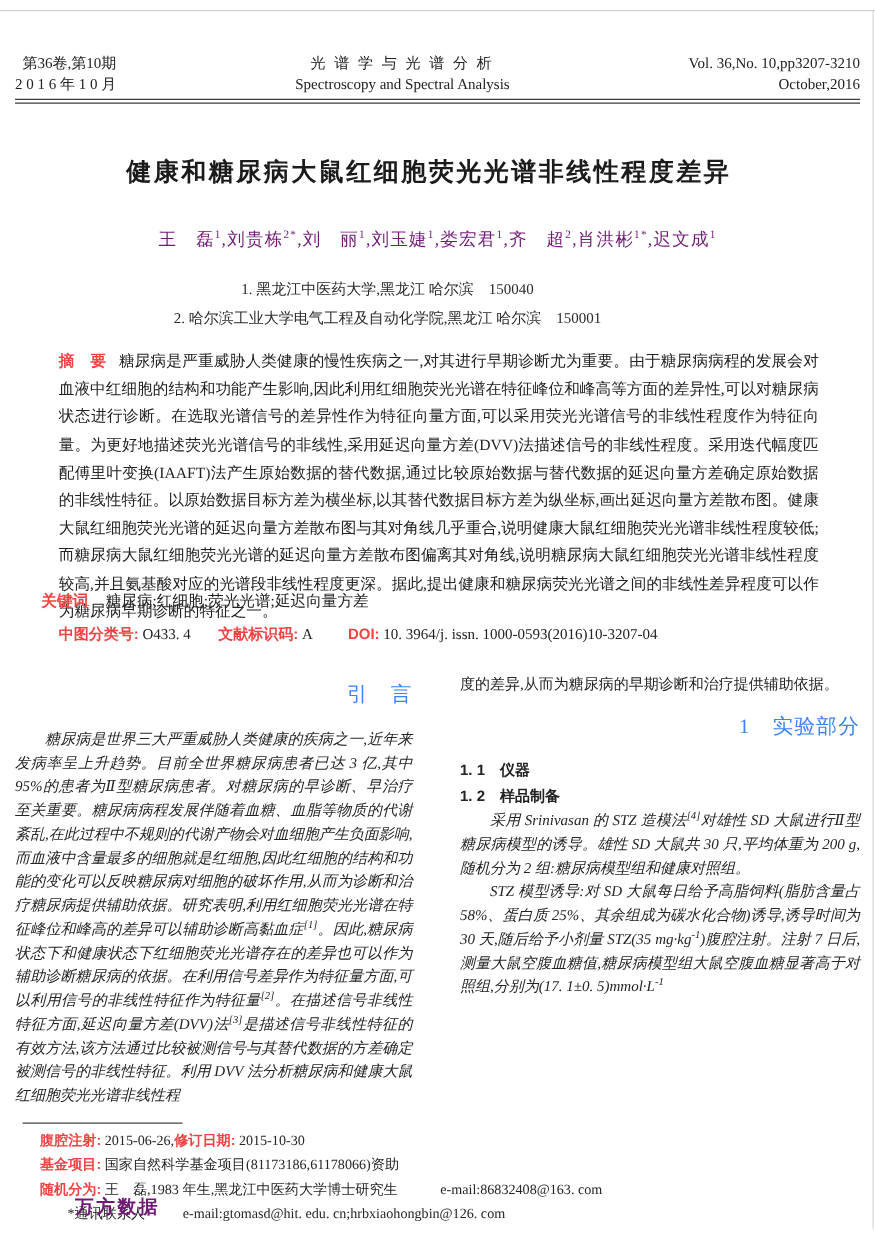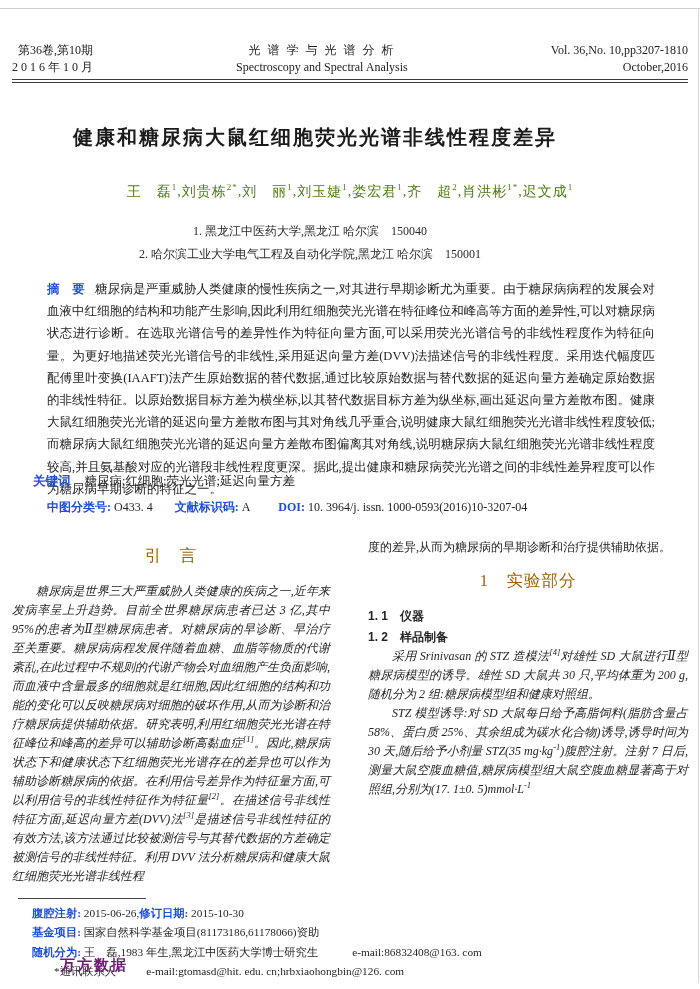--- a/index.html
+++ b/index.html
@@ -14,39 +14,39 @@
   
   .journal-header{position:absolute;top:42px;left:12px;right:12px;display:flex;justify-content:space-between;font-size:12px;line-height:17px;}
   .jh-left{text-align:right;}
   .jh-center{text-align:center;}
   .jh-center .cn{letter-spacing:2px;}
   .jh-right{text-align:right;}
   .header-rule{position:absolute;top:79px;left:12px;right:12px;height:2px;border-top:1.6px solid #3c3c3c;border-bottom:1px solid #3c3c3c;}
 
   
   .paper-title{position:absolute;top:124px;left:0;width:630px;text-align:center;
-    font-family:"Liberation Sans","DejaVu Sans",sans-serif;font-weight:700;font-size:20px;letter-spacing:2px;color:#1b1b1b;}
-  .authors-line{position:absolute;top:183px;left:0;width:700px;text-align:center;font-size:14px;letter-spacing:1px;color:#4d7c0f;}
+    font-family:"Liberation Sans","DejaVu Sans",sans-serif;font-weight:700;font-size:20px;letter-spacing:2px;color:#1b1b1b;padding-left:28px;}
+  .authors-line{position:absolute;top:183px;left:0;width:700px;text-align:center;font-size:14px;letter-spacing:1px;color:#701a75;}
   .authors-line sup{font-size:9px;}
   .affiliations{position:absolute;top:220px;left:0;width:620px;text-align:center;font-size:12px;line-height:23px;color:#2a2a2a;}
 
   
   .abstract-block{position:absolute;top:278px;left:47px;width:608px;font-size:12.5px;line-height:22.2px;text-align:justify;color:#222;}
   .keywords-line{position:absolute;top:473px;left:33px;width:608px;font-size:12.5px;}
   .meta-line{position:absolute;top:499px;left:47px;width:640px;font-size:12px;}
-  b{font-family:Liberation Serif, serif;font-weight:700;color:#1d4ed8;margin-top:32px;}
+  b{font-family:Liberation Sans, sans-serif;font-weight:700;color:#ef4444;margin-top:32px;}
 
   
   .columns{position:absolute;top:538px;left:12px;width:676px;display:flex;}
   .col{width:318px;font-size:12px;line-height:19px;text-align:justify;color:#242424;}
   .col-left{margin-right:38px;}
   .col-right{width:320px;}
   .blk.p{text-indent:2em;font-style:italic;}
   .blk.cont{text-indent:0;}
-  .blk.h1{font-size:16.5px;line-height:20px;text-align:center;text-indent:0;color:#a16207;margin:8px 0 16px 0;letter-spacing:1px;}
+  .blk.h1{font-size:16.5px;line-height:20px;text-align:right;text-indent:0;color:#3b82f6;margin:8px 0 16px 0;letter-spacing:1px;}
   .col-right .blk.h1{margin:14px 0 16px 0;}
   .blk.h2{font-family:"Liberation Sans","DejaVu Sans",sans-serif;font-weight:700;text-align:left;text-indent:0;font-size:12px;line-height:19px;margin:2px 0 0 0;}
   sup{font-size:8.5px;line-height:0;}
 
   
   .footnote{position:absolute;top:898px;left:18px;right:12px;font-size:11.3px;line-height:19.3px;color:#262626;}
   .footnote-rule{width:128px;height:0;border-top:1px solid #444;margin:0 0 5px 0;}
   .fline{padding-left:14px;}
   .fline3{padding-left:36px;}
 
@@ -63,21 +63,21 @@
 <div class="journal-header">
   <div class="jh-left">
     <div>第36卷,第10期</div>
     <div>2 0 1 6 年 1 0 月</div>
   </div>
   <div class="jh-center">
     <div class="cn">光 谱 学 与 光 谱 分 析</div>
     <div>Spectroscopy and Spectral Analysis</div>
   </div>
   <div class="jh-right">
-    <div>Vol. 36,No. 10,pp3207-1810</div>
+    <div>Vol. 36,No. 10,pp3207-3210</div>
     <div>October,2016</div>
   </div>
 </div>
 <div class="header-rule"></div>
 
 <div class="paper-title">健康和糖尿病大鼠红细胞荧光光谱非线性程度差异</div>
 
 <div class="authors-line"><span>王　磊<sup>1</sup></span>,<span>刘贵栋<sup>2*</sup></span>,<span>刘　丽<sup>1</sup></span>,<span>刘玉婕<sup>1</sup></span>,<span>娄宏君<sup>1</sup></span>,<span>齐　超<sup>2</sup></span>,<span>肖洪彬<sup>1*</sup></span>,<span>迟文成<sup>1</sup></span></div>
 
 <div class="affiliations">

